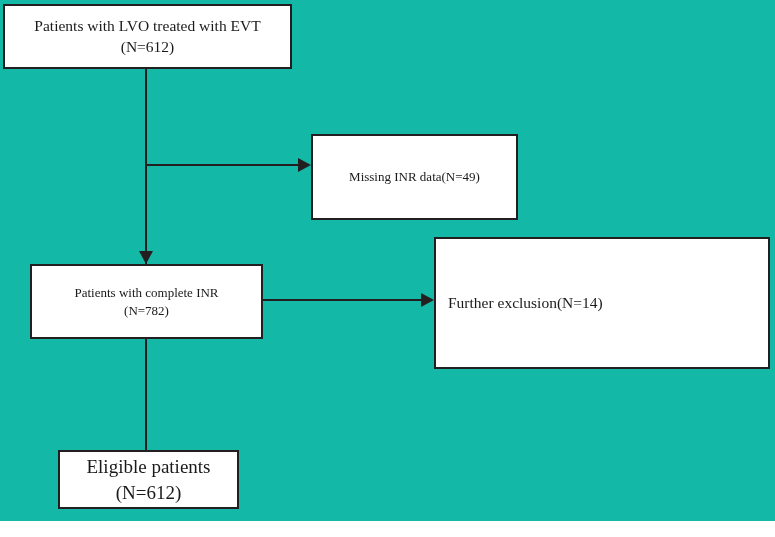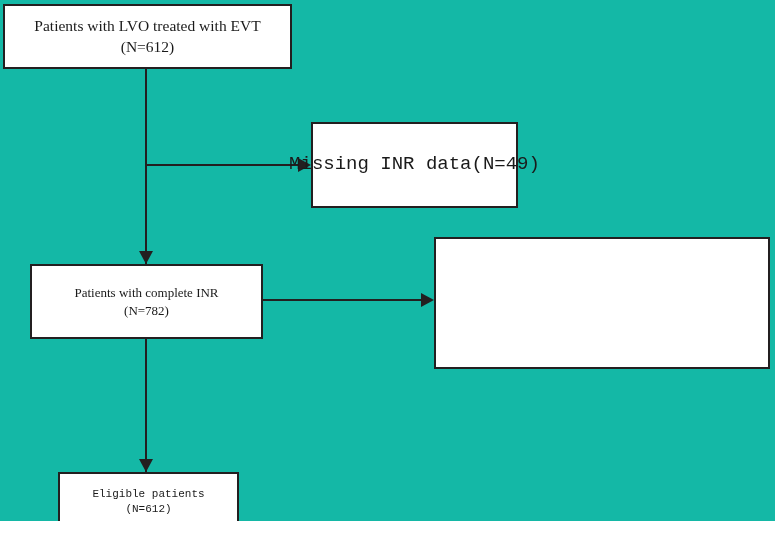--- a/index.html
+++ b/index.html
@@ -40,24 +40,24 @@
     display: block;
     line-height: 1.32;
     white-space: nowrap;
   }
   .node.left .line {
     padding-left: 12px;
   }
 
   
   #node-source      { left: 3px;   top: 4px;   width: 289px; height: 65px;  font-size: 15.5px; }
-  #node-missing-inr { left: 311px; top: 122px; width: 207px; height: 86px;  font-size: 19px; font-family: Liberation Mono, monospace; }
+  #node-missing-inr { left: 311px; top: 134px; width: 207px; height: 86px;  font-size: 13px; }
   #node-complete-inr{ left: 30px;  top: 264px; width: 233px; height: 75px;  font-size: 13px; }
   #node-exclusions  { left: 434px; top: 237px; width: 336px; height: 132px; font-size: 15.5px; }
-  #node-eligible    { left: 58px;  top: 472px; width: 181px; height: 59px;  font-size: 11px; font-family: Liberation Mono, monospace; }
+  #node-eligible    { left: 58px;  top: 450px; width: 181px; height: 59px;  font-size: 19px; }
 
   
   .conn {
     position: absolute;
     background: #231f20;
   }
   .conn.v { width: 2px; }
   .conn.h { height: 2px; }
 
   #conn-v-main-top    { left: 145px; top: 69px;  height: 196px; }
@@ -107,20 +107,21 @@
 
   <div class="node centered" id="node-complete-inr">
     <span class="line">Patients with complete INR</span>
     <span class="line">(N=782)</span>
   </div>
 
   <div class="conn h" id="conn-h-exclusions"></div>
   <div class="arrow right" id="arrow-to-exclusions"></div>
 
   <div class="node left" id="node-exclusions">
+    <span class="line">Further exclusion(N=14)</span>
   </div>
 
   <div class="conn v" id="conn-v-main-bottom"></div>
   <div class="arrow down" id="arrow-to-eligible"></div>
 
   <div class="node centered" id="node-eligible">
     <span class="line">Eligible patients</span>
     <span class="line">(N=612)</span>
   </div>
 

